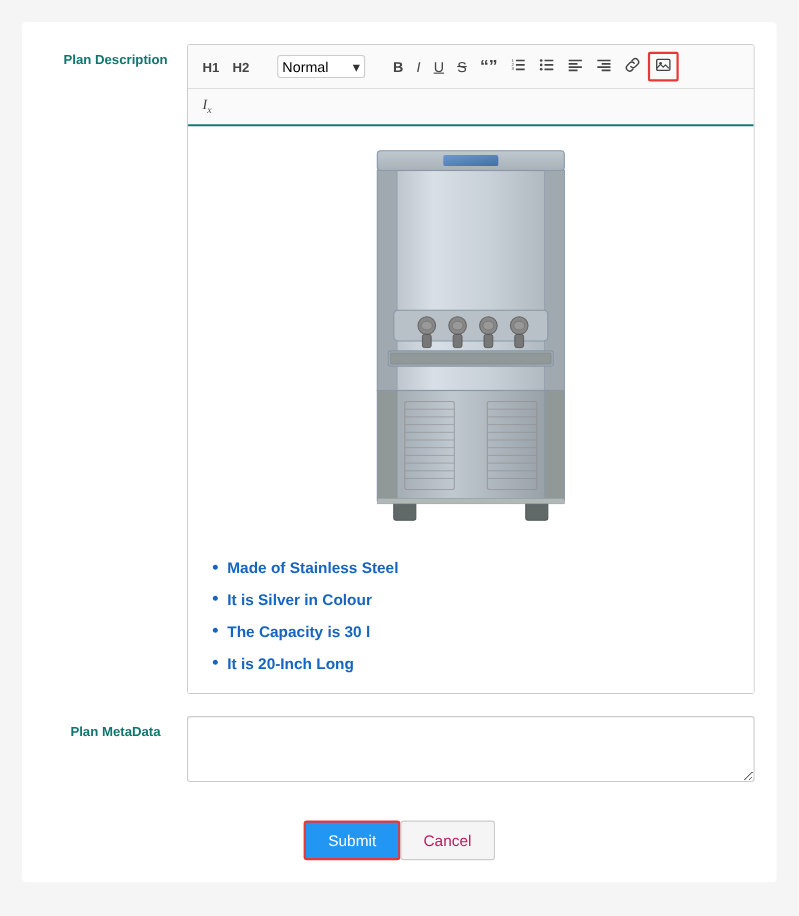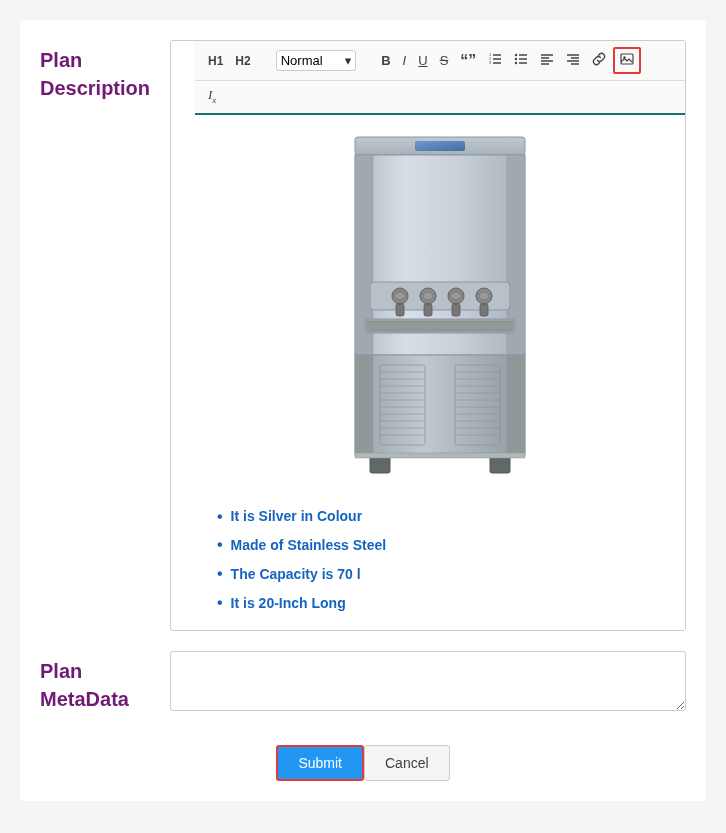--- a/index.html
+++ b/index.html
@@ -16,34 +16,34 @@
       border-radius: 4px;
     }
     .form-row {
       display: flex;
       align-items: flex-start;
       margin-bottom: 20px;
     }
     .form-label {
       width: 130px;
       min-width: 130px;
-      font-size: 20px;
+      font-size: 12px;
       font-weight: 600;
-      color: #701a75;
+      color: #0f766e;
       padding-top: 6px;
       line-height: 1.4;
+      text-align: center;
     }
     .form-field {
       flex: 1;
     }
     
     .editor-wrapper {
       border: 1px solid #ccc;
       border-radius: 3px;
-      padding-left: 24px;
     }
     .editor-toolbar {
       display: flex;
       align-items: center;
       padding: 6px 8px;
       border-bottom: 1px solid #ddd;
       background: #fafafa;
       flex-wrap: wrap;
       gap: 2px;
     }
@@ -142,21 +142,21 @@
       color: #fff;
       border: 2px solid #e53935;
       border-radius: 3px;
       padding: 8px 20px;
       font-size: 14px;
       cursor: pointer;
       font-weight: 500;
     }
     .btn-cancel {
       background: #f5f5f5;
-      color: #404040;
+      color: #be185d;
       border: 1px solid #ccc;
       border-radius: 3px;
       padding: 8px 20px;
       font-size: 14px;
       cursor: pointer;
     }
 
     
     .toolbar-row2 {
       display: flex;
@@ -345,23 +345,23 @@
               </g>
 
               <rect x="45" y="328" width="20" height="18" rx="2" fill="#606868" stroke="#505858" stroke-width="1"></rect>
               <rect x="165" y="328" width="20" height="18" rx="2" fill="#606868" stroke="#505858" stroke-width="1"></rect>
 
               <rect x="30" y="326" width="170" height="5" fill="#b0b8b8" stroke="#909898" stroke-width="0.5"></rect>
             </svg>
           </div>
 
           <ul class="bullet-list" id="bullet-list">
-          <li>It is Silver in Colour</li>
-              <li>Made of Stainless Steel</li>
-              <li>The Capacity is 70 l</li>
+          <li>Made of Stainless Steel</li>
+              <li>It is Silver in Colour</li>
+              <li>The Capacity is 30 l</li>
               <li>It is 20-Inch Long</li>
             </ul>
         </div>
       </div>
     </div>
   </div>
 
   <div class="form-row">
     <div class="form-label">Plan MetaData</div>
     <div class="form-field">

